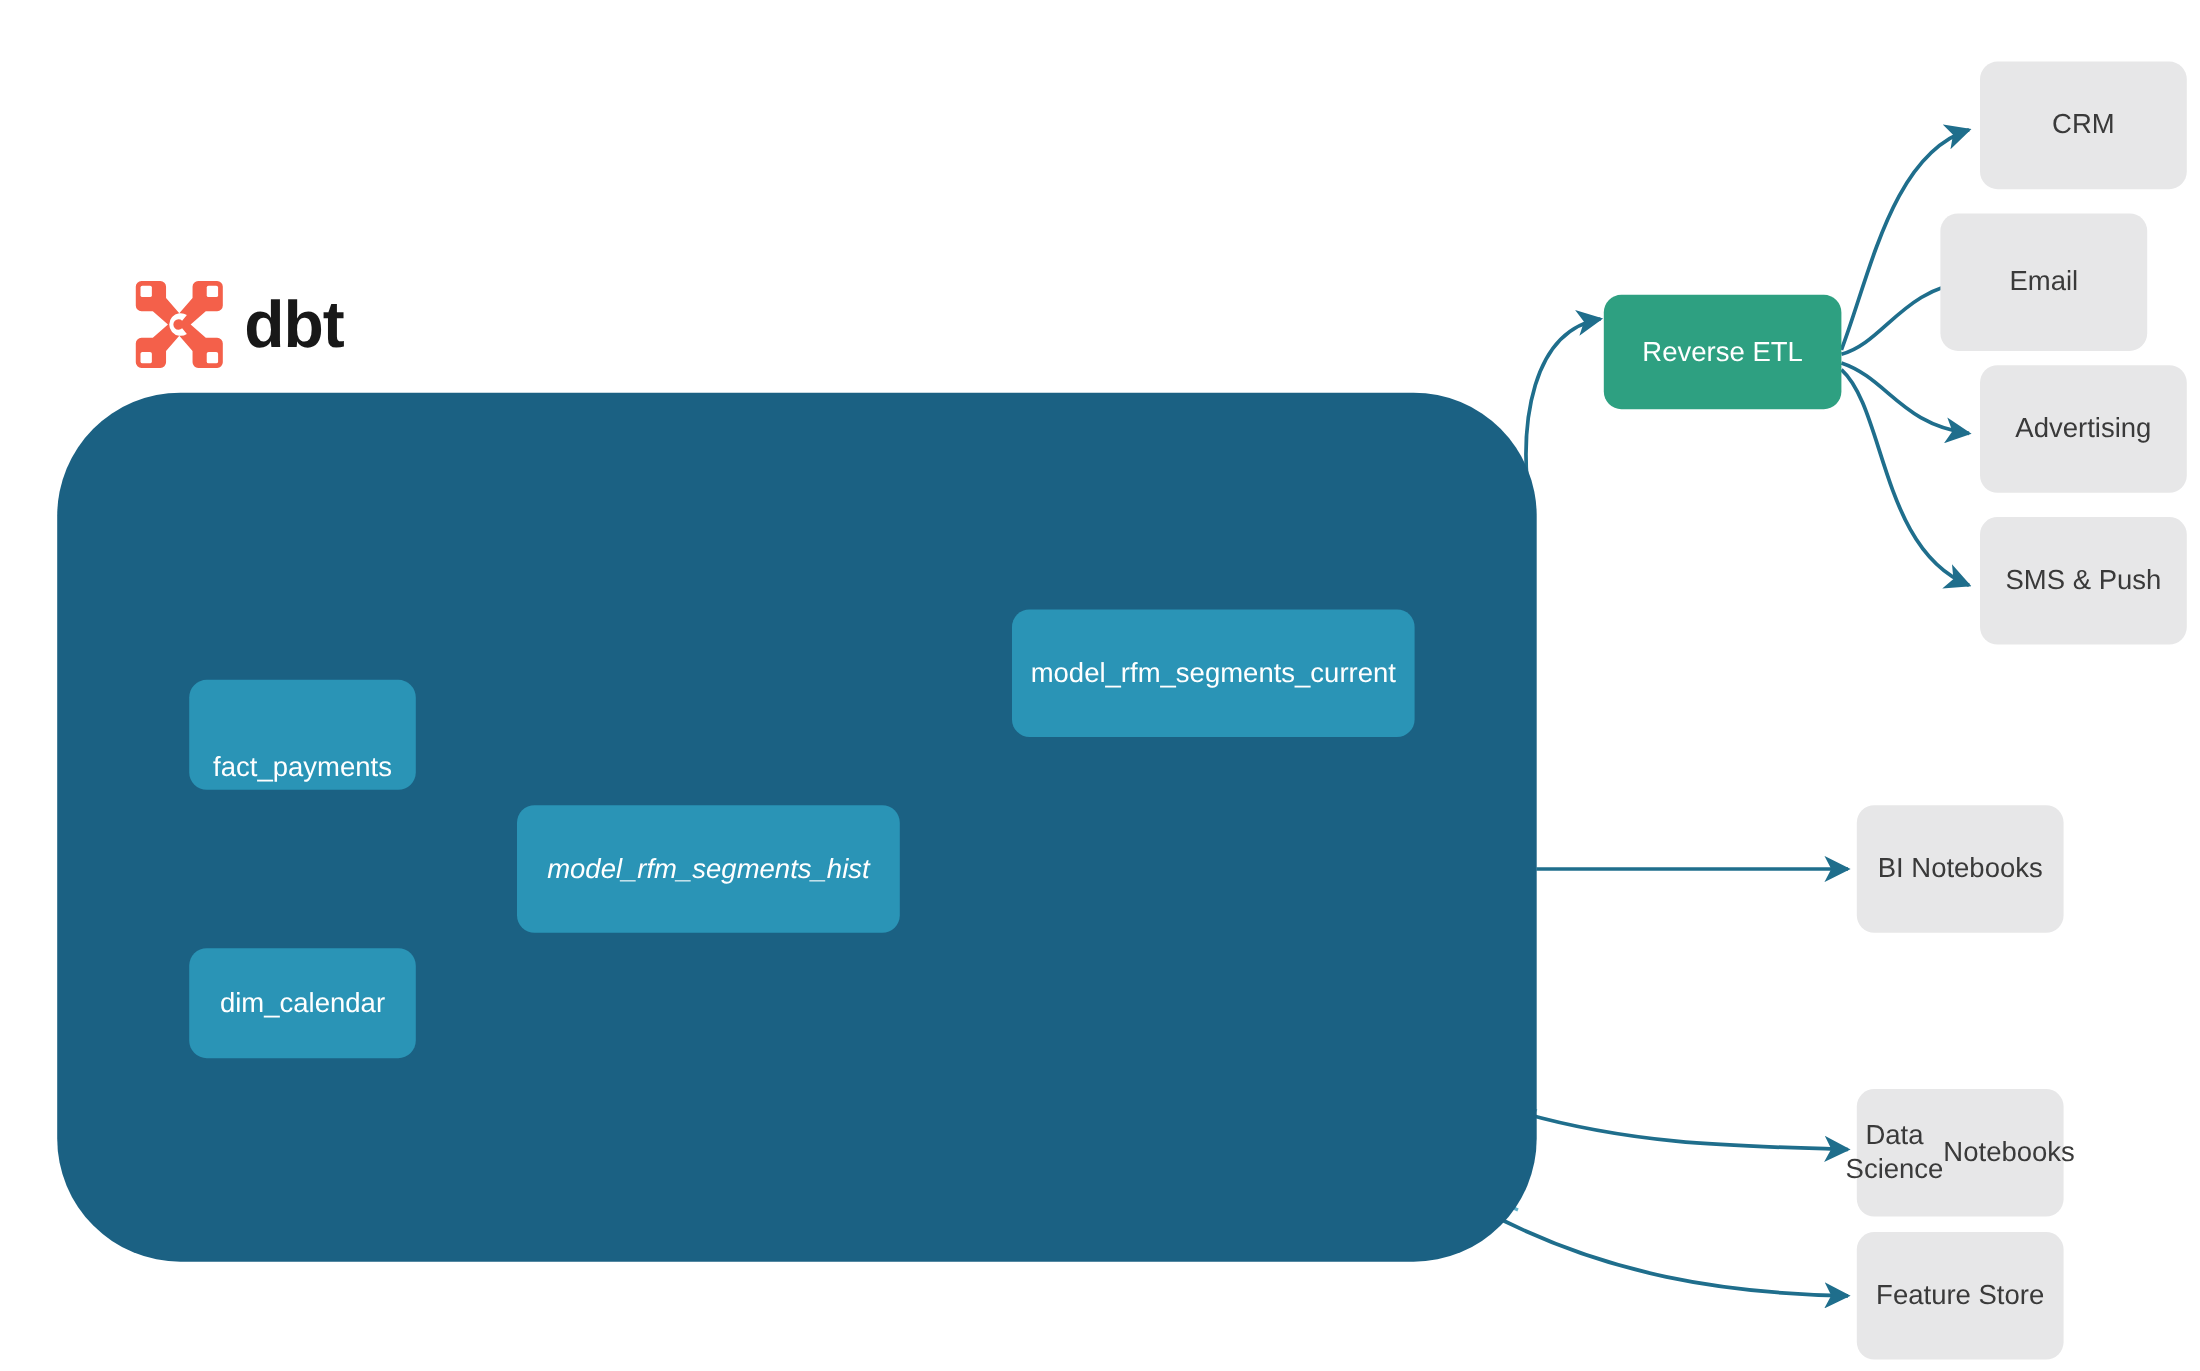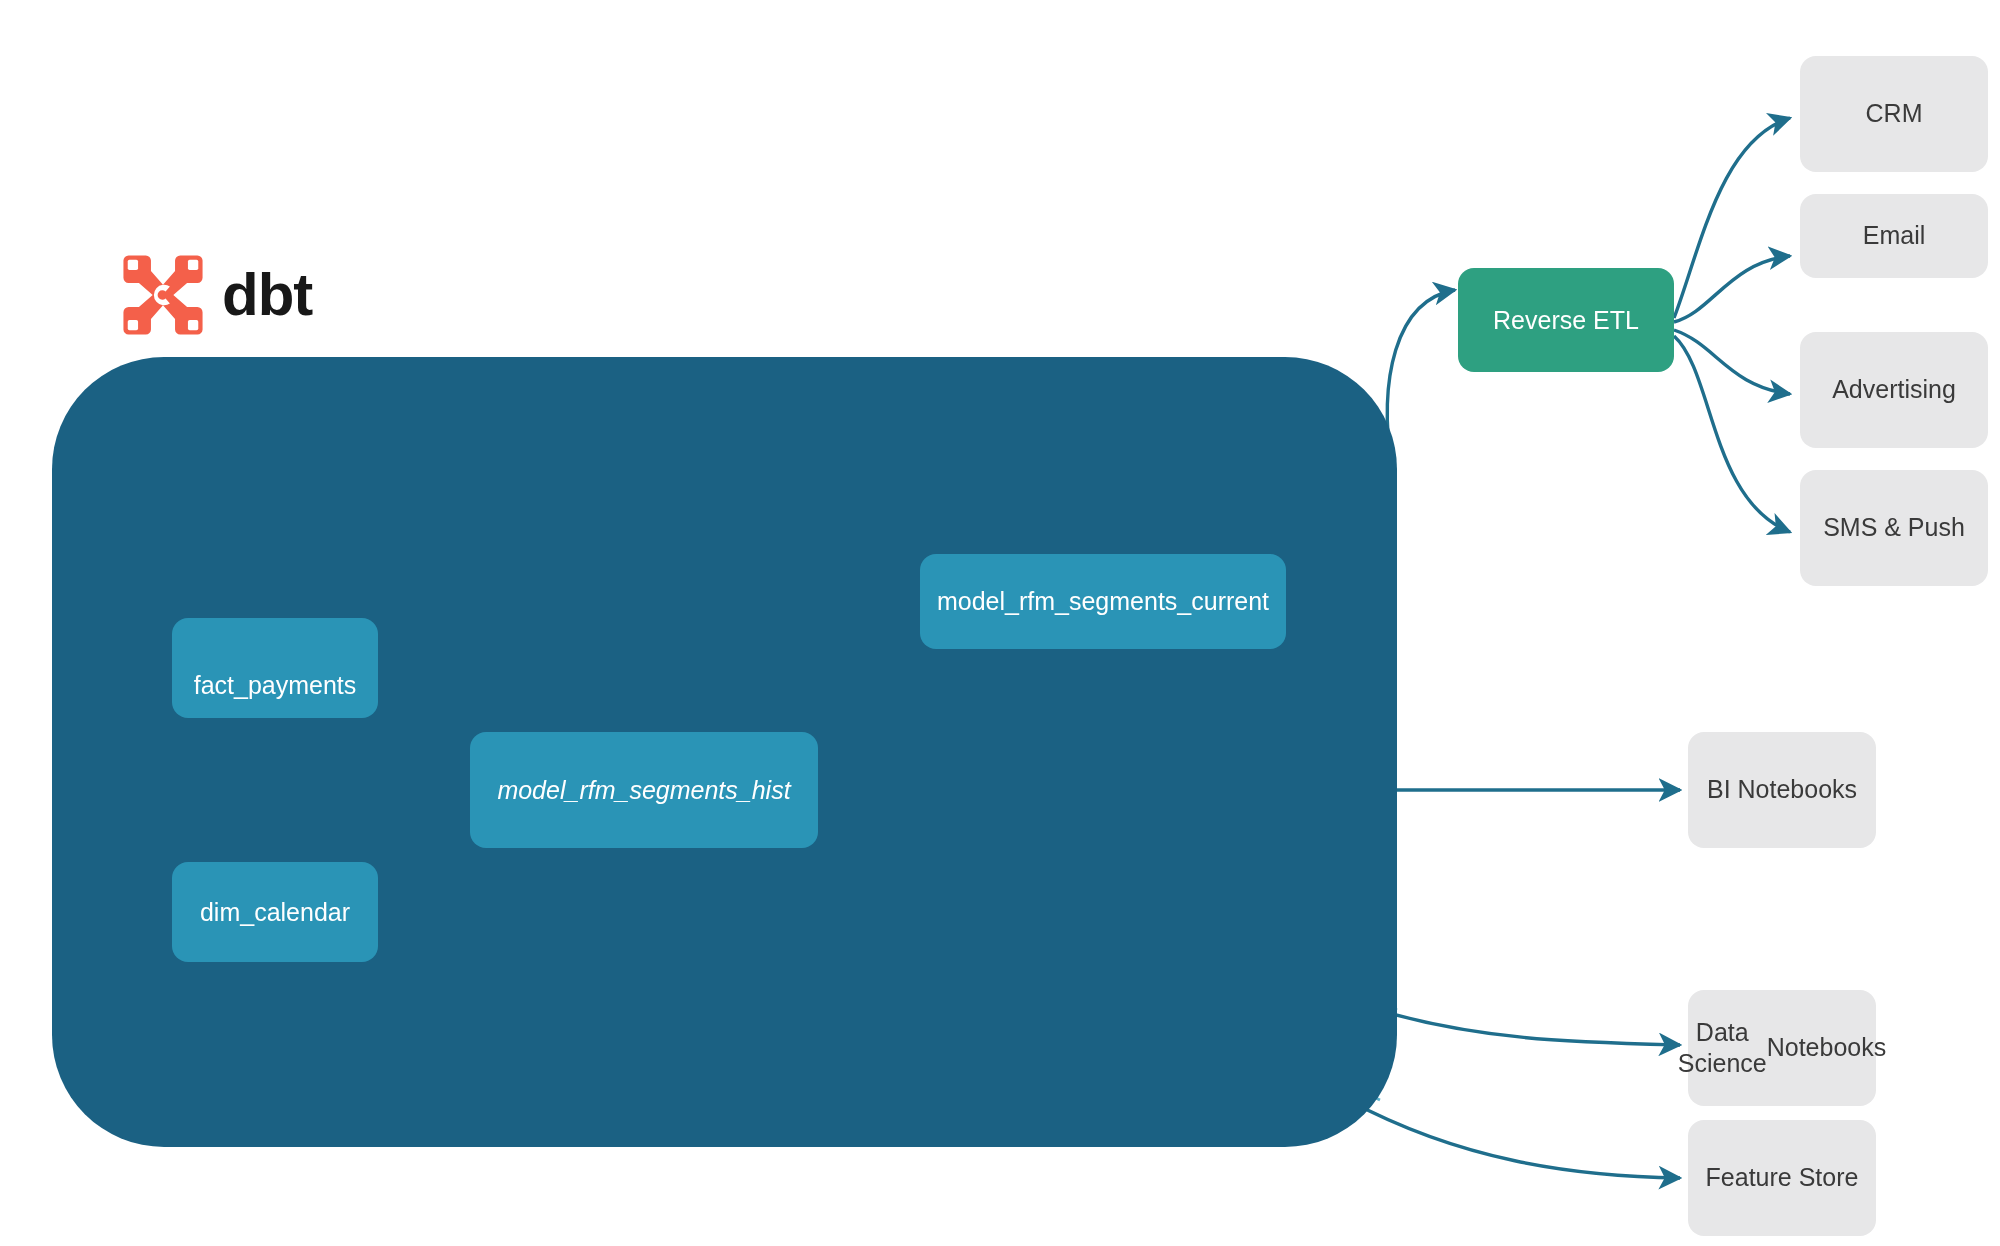--- a/index.html
+++ b/index.html
@@ -56,21 +56,21 @@
   }
 
   
   .node {
     position: absolute;
     display: flex;
     align-items: center;
     justify-content: center;
     text-align: center;
     box-sizing: border-box;
-    padding: 18px 14px;
+    padding: 6px 14px;
   }
   .node-model {
     background: #2A94B6;
     border-radius: 16px;
     color: #ffffff;
     font-size: 25px;
   }
   .node-green {
     background: #2EA081;
     border-radius: 16px;
@@ -153,33 +153,33 @@
   </div>
 
   <div class="node node-model" style="left:172px; top:862px; width:206px; height:100px;">
     <span>dim_calendar</span>
   </div>
 
   <div class="node node-model" style="left:470px; top:732px; width:348px; height:116px;font-style:italic;">
     <span>model_rfm_segments_hist</span>
   </div>
 
-  <div class="node node-model" style="left:920px; top:554px; width:366px; height:95px;">
+  <div class="node node-model" style="left:920px; top:554px; width:366px; height:116px;">
     <span>model_rfm_segments_current</span>
   </div>
 
   <div class="node node-green" style="left:1458px; top:268px; width:216px; height:104px;">
     <span>Reverse ETL</span>
   </div>
 
   <div class="node node-gray" style="left:1800px; top:56px; width:188px; height:116px;">
     <span>CRM</span>
   </div>
 
-  <div class="node node-gray" style="left:1800px; top:194px; width:188px; height:84px;">
+  <div class="node node-gray" style="left:1764px; top:194px; width:188px; height:125px;">
     <span>Email</span>
   </div>
 
   <div class="node node-gray" style="left:1800px; top:332px; width:188px; height:116px;">
     <span>Advertising</span>
   </div>
 
   <div class="node node-gray" style="left:1800px; top:470px; width:188px; height:116px;">
     <span>SMS &amp; Push</span>
   </div>

